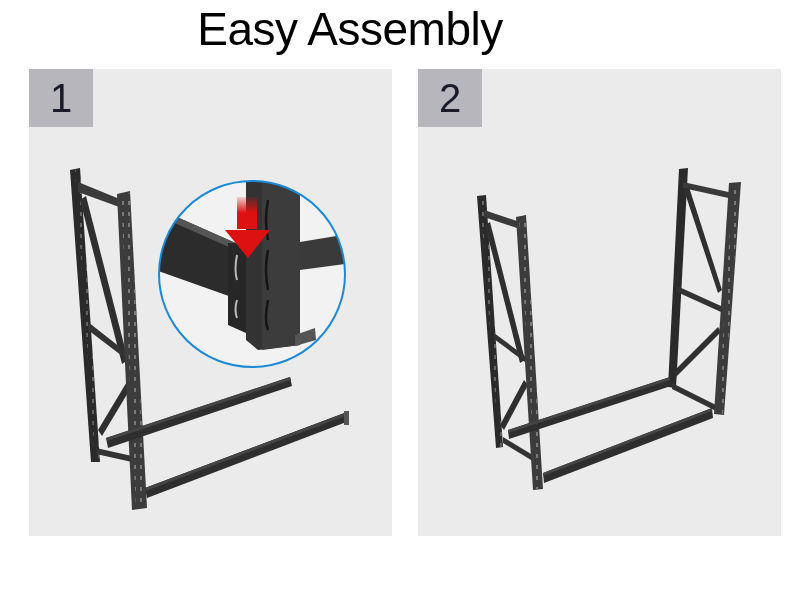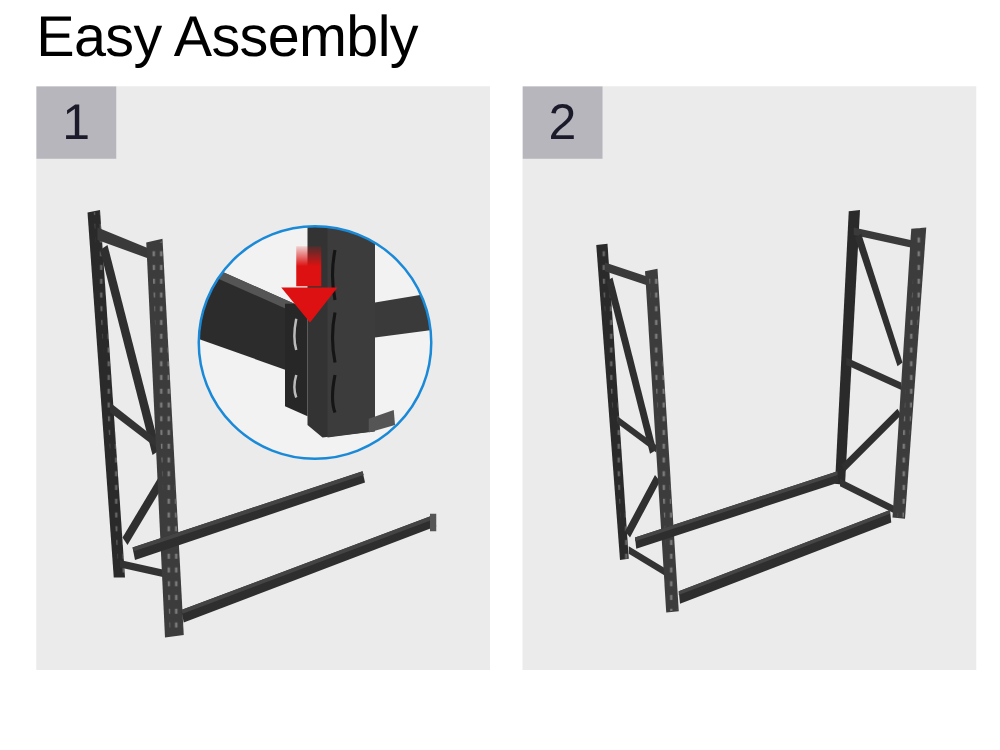--- a/index.html
+++ b/index.html
@@ -1,17 +1,17 @@
 <!DOCTYPE html>
 <html><head>
 <meta charset="utf-8">
 <style>
   html, body { margin:0; padding:0; }
   body { width:800px; height:600px; background:#ffffff; position:relative; overflow:hidden; font-family:"Liberation Sans", sans-serif; }
-  .title { position:absolute; left:0; top:0; width:700px; font-size:46px; line-height:58px; color:#000; letter-spacing:-0.5px;padding-left:29px; }
+  .title { position:absolute; left:0; top:0; width:700px; text-align:center; font-size:46px; line-height:58px; color:#000; letter-spacing:-0.5px; }
   .panel { position:absolute; top:69px; height:467px; background:#ebebeb; overflow:hidden; }
   #p1 { left:29px; width:363px; }
   #p2 { left:418px; width:363px; }
   .badge { position:absolute; left:0; top:0; width:64px; height:58px; background:#b6b6bc; color:#1a1a2a; font-size:40px; line-height:58px; text-align:center; font-weight:normal; }
   svg.art { position:absolute; left:0; top:0; }
 </style>
 </head>
 <body>
 
 <div class="title">Easy Assembly</div>

